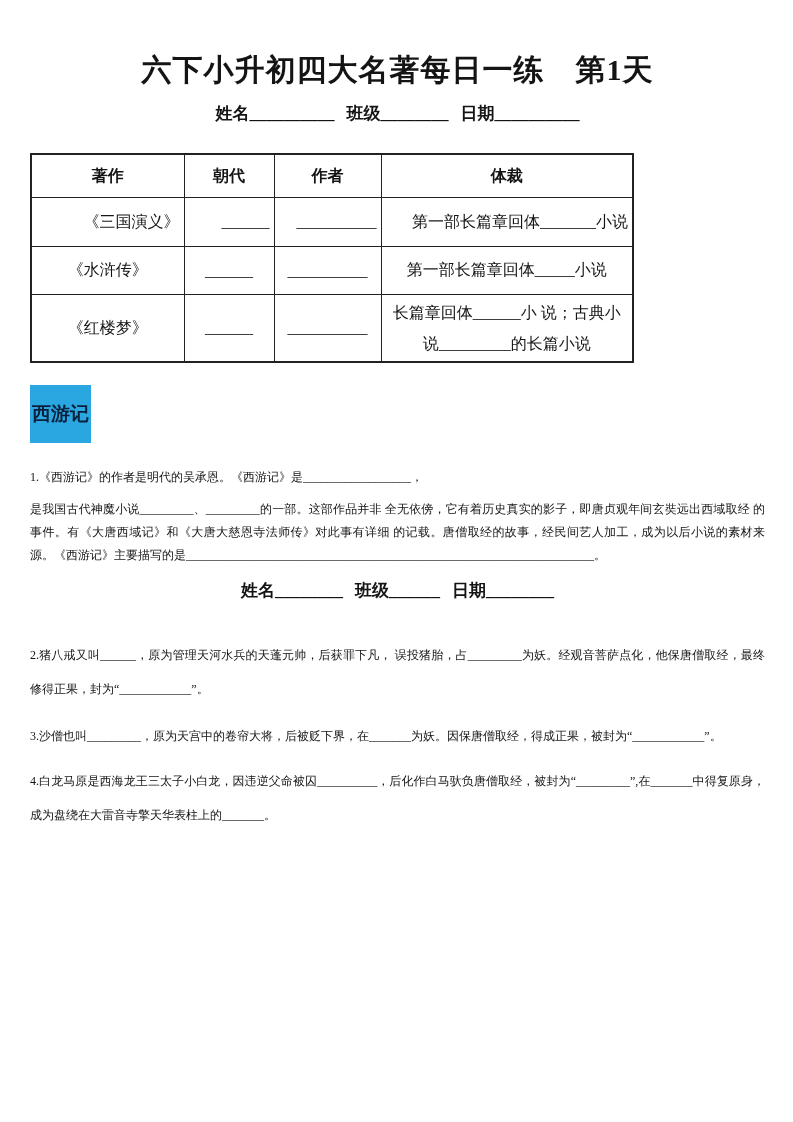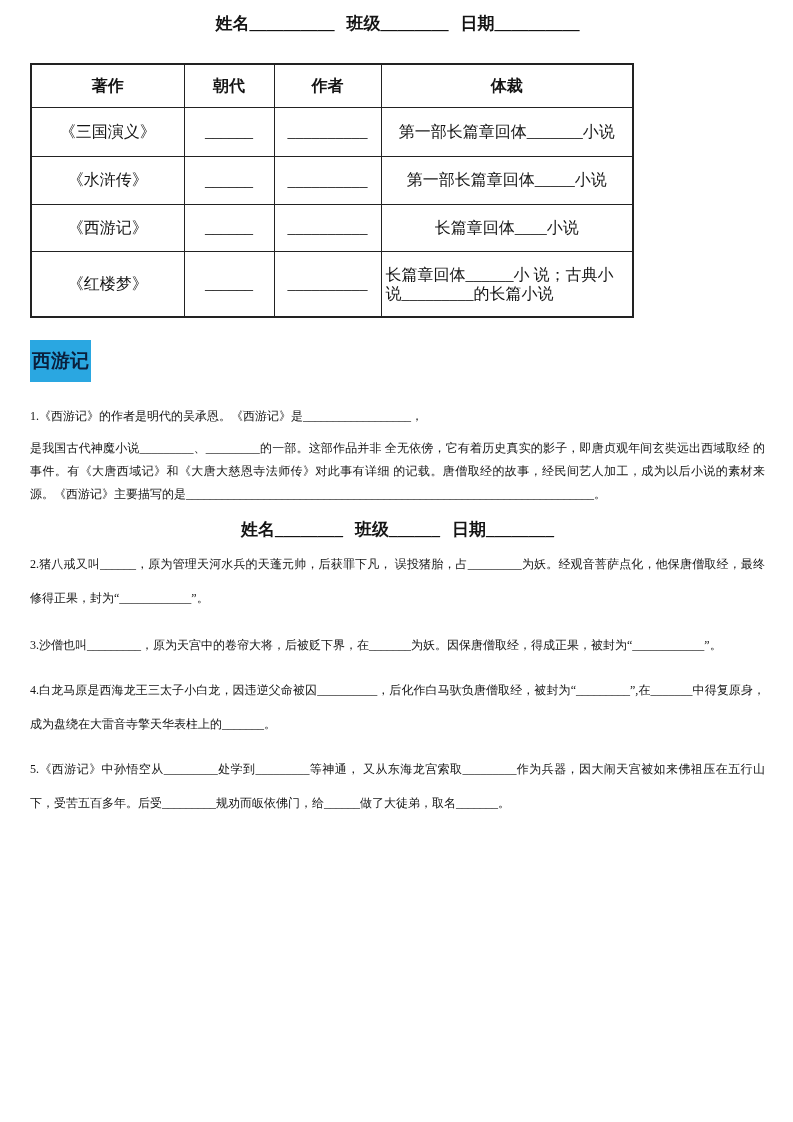--- a/index.html
+++ b/index.html
@@ -62,58 +62,59 @@
     font-weight: bold;
     font-size: 16px;
     height: 38px;
     text-align: center;
   }
   th.genre-head {
     text-align: center;
     padding-left: 130px;
   }
   td.c { text-align: center; }
-  tr.r1 td { height: 44px; }
+  tr.r1 td { height: 44px; text-align: right; }
   tr.r2 td { height: 43px; }
   tr.r3 td { height: 42px; }
   tr.r4 td { height: 60px; }
   td.genre-left {
-    text-align: left;
-    line-height: 19px;
+    text-align: center;
+    line-height: 31px;
     padding: 2px 6px;
   }
   .badge {
     display: inline-block;
     margin-top: 22px;
     background: #2aa7e1;
     color: #0a1f3c;
     font-weight: bold;
     font-size: 19px;
     line-height: 26px;
-    padding: 8px 2px;
+    padding: 16px 2px;
     font-family: "Liberation Sans", sans-serif;
   }
   p.q {
     margin: 0;
     font-size: 12px;
     text-align: justify;
     line-height: 34px;
   }
   p.q1-intro { margin-top: 22px; line-height: 24px; }
   p.q1-body  { margin-top: 9px;  line-height: 23px; }
-  p.q2 { margin-top: 6px; }
+  p.q2 { margin-top: 36px; }
   p.q3 { margin-top: 13px; }
   p.q4 { margin-top: 11px; }
   p.q5 { margin-top: 11px; }
 </style>
 </head>
 <body>
 
 <div class="content">
 
+  <h1 class="doc-title">六下小升初四大名著每日一练　第1天</h1>
 
   <div class="info-line">
     <span>姓名</span><span class="blank">__________</span><span class="gap">班级</span><span class="blank">________</span><span class="gap">日期</span><span class="blank">__________</span>
   </div>
 
   <table class="classics">
     <colgroup>
       <col style="width:153px">
       <col style="width:90px">
       <col style="width:107px">
@@ -133,26 +134,20 @@
         <td class="c">______</td>
         <td class="c">__________</td>
         <td class="c">第一部长篇章回体_______小说</td>
       </tr>
       <tr class="r2">
         <td class="c">《水浒传》</td>
         <td class="c">______</td>
         <td class="c">__________</td>
         <td class="c">第一部长篇章回体_____小说</td>
       </tr>
-      <tr class="r3">
-        <td class="c">《西游记》</td>
-        <td class="c">______</td>
-        <td class="c">__________</td>
-        <td class="c">长篇章回体____小说</td>
-      </tr>
       <tr class="r4">
         <td class="c">《红楼梦》</td>
         <td class="c">______</td>
         <td class="c">__________</td>
         <td class="genre-left">长篇章回体______小 说；古典小说_________的长篇小说</td>
       </tr>
     </tbody>
   </table>
 
   <div>
@@ -163,15 +158,14 @@
   <p class="q q1-body">是我国古代神魔小说_________、_________的一部。这部作品并非 全无依傍，它有着历史真实的影子，即唐贞观年间玄奘远出西域取经 的事件。有《大唐西域记》和《大唐大慈恩寺法师传》对此事有详细 的记载。唐僧取经的故事，经民间艺人加工，成为以后小说的素材来 源。《西游记》主要描写的是____________________________________________________________________。</p>
 
 
   <div class="info-line">
     <span>姓名</span><span class="blank">________</span><span class="gap">班级</span><span class="blank">______</span><span class="gap">日期</span><span class="blank">________</span>
   </div>
 
   <p class="q q2">2.猪八戒又叫______，原为管理天河水兵的天蓬元帅，后获罪下凡， 误投猪胎，占_________为妖。经观音菩萨点化，他保唐僧取经，最终修得正果，封为“____________”。</p>
   <p class="q q3">3.沙僧也叫_________，原为天宫中的卷帘大将，后被贬下界，在_______为妖。因保唐僧取经，得成正果，被封为“____________”。</p>
   <p class="q q4">4.白龙马原是西海龙王三太子小白龙，因违逆父命被囚__________，后化作白马驮负唐僧取经，被封为“_________”,在_______中得复原身，成为盘绕在大雷音寺擎天华表柱上的_______。</p>
-  <p class="q q5">5.《西游记》中孙悟空从_________处学到_________等神通， 又从东海龙宫索取_________作为兵器，因大闹天宫被如来佛祖压在五行山下，受苦五百多年。后受_________规劝而皈依佛门，给______做了大徒弟，取名_______。</p>
 
 </div>
 
 </body></html>

